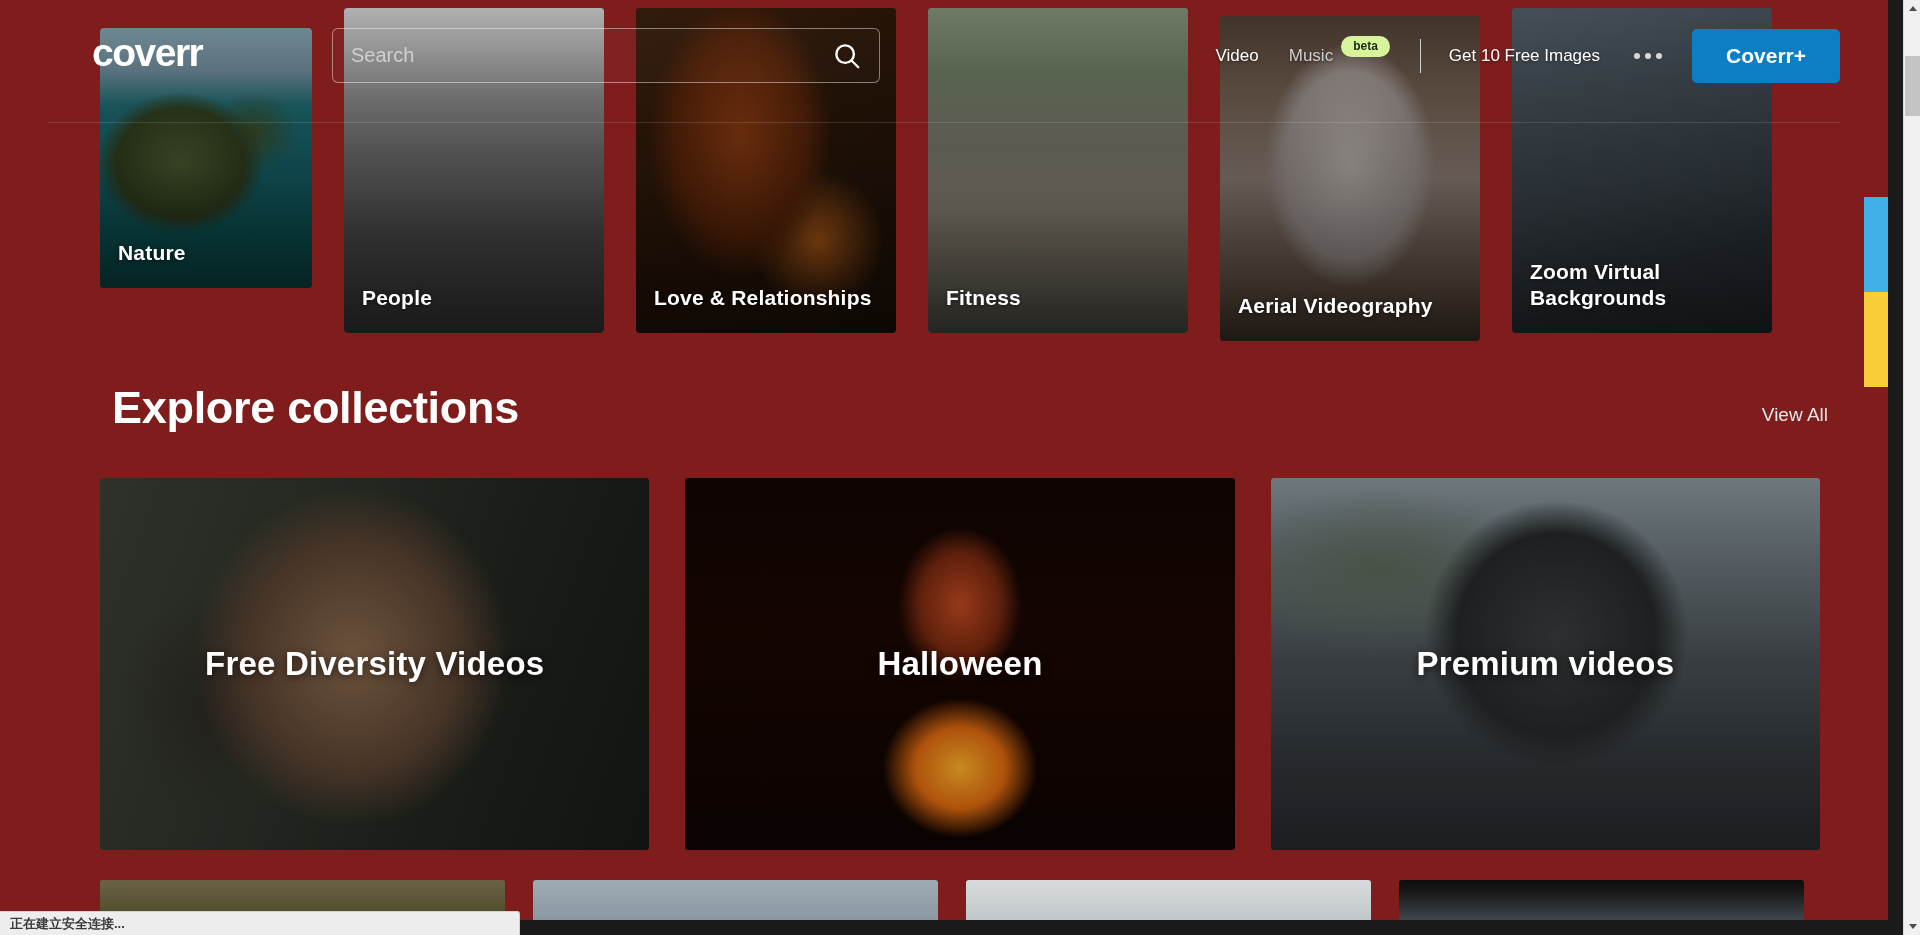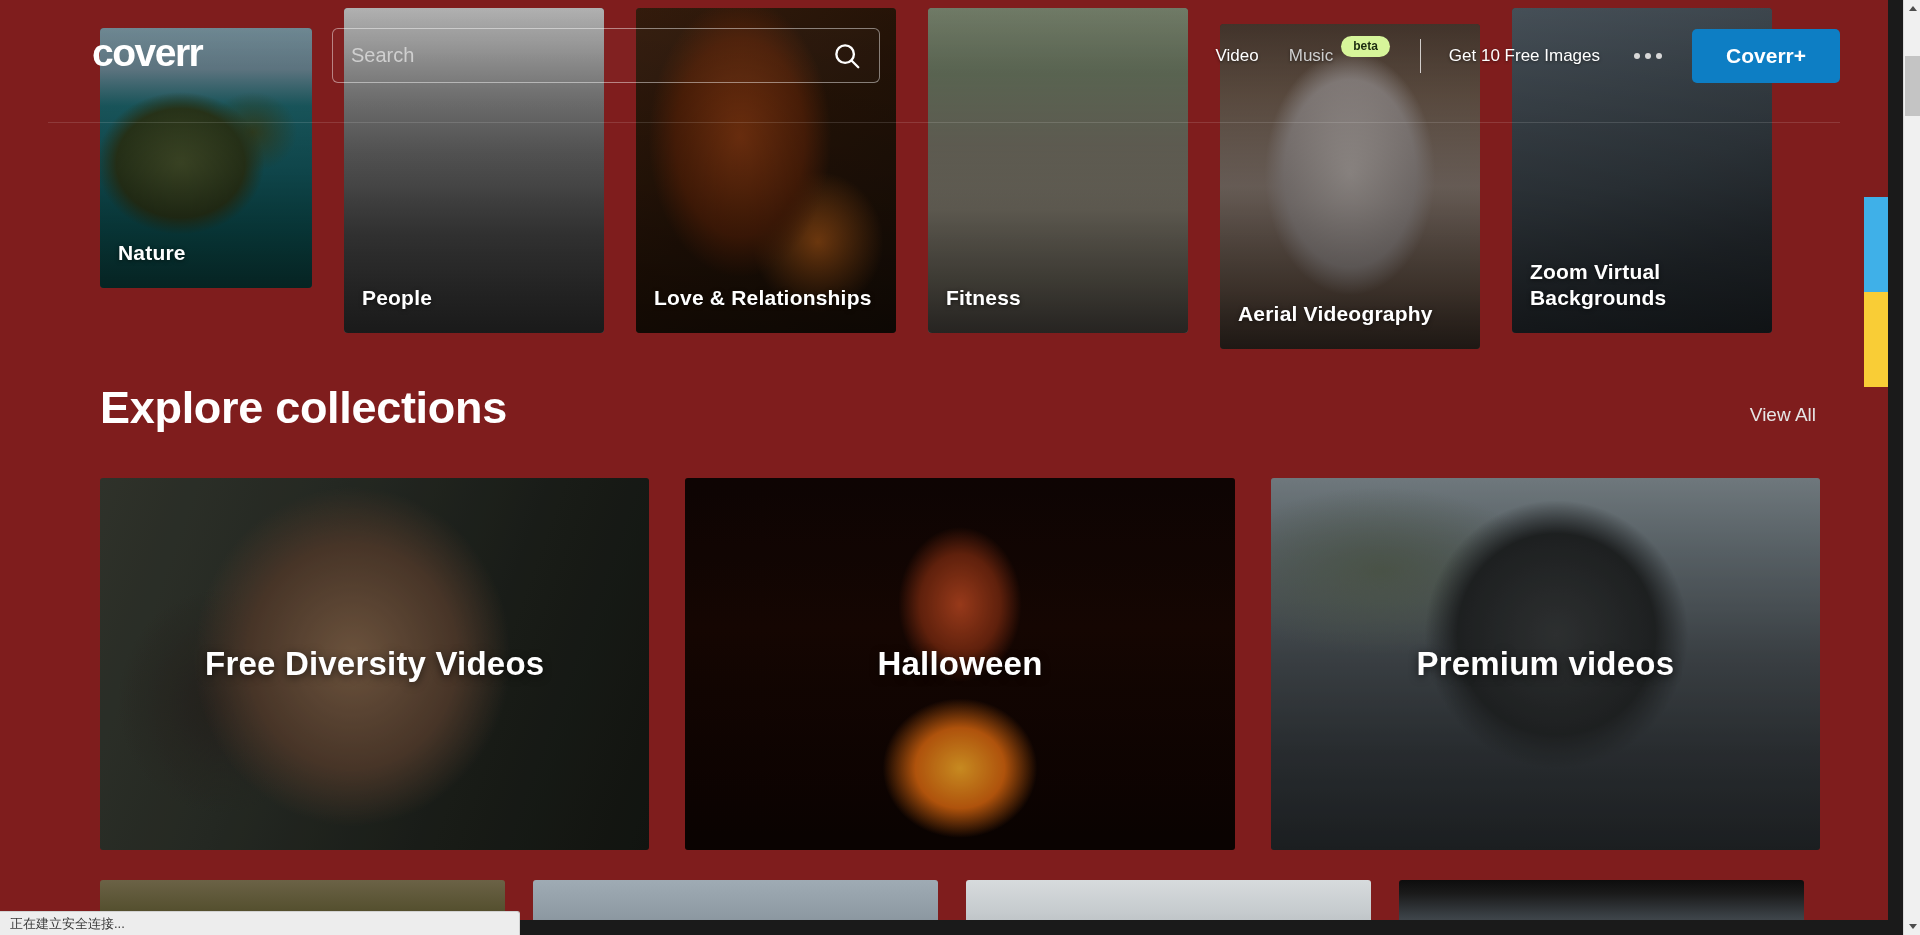--- a/index.html
+++ b/index.html
@@ -235,21 +235,21 @@
     position:absolute;
     left:48px; right:48px; top:122px;
     height:1px;
     background:rgba(255,255,255,.13);
     z-index:2;
   }
 
   
   .section-head {
     position:absolute;
-    left:100px; top:385px;
+    left:112px; top:385px;
     width:1716px;
     display:flex;
     align-items:flex-end;
     justify-content:space-between;
   }
   .section-title {
     color:#fff;
     font-size:45px;
     font-weight:700;
     letter-spacing:-.3px;
@@ -386,20 +386,21 @@
     display:flex;
     align-items:center;
     padding:0 10px;
     z-index:95;
   }
   .status-text {
     color:#3a3a3a;
     font-size:13px;
     font-family:"Liberation Sans", sans-serif;
     white-space:nowrap;
+    font-weight:bold;
   }
 </style>
 </head>
 <body>
 
 <div class="viewport">
 
   <div class="page">
 
     <div class="cat-strip">
@@ -416,21 +417,21 @@
         <div class="cat-card" style="width: 260px; height: 325px; margin-top: 0px;">
           <div class="thumb t-love"></div>
           <div class="shade"></div>
           <div class="cat-label">Love &amp; Relationships</div>
         </div>
         <div class="cat-card" style="width: 260px; height: 325px; margin-top: 0px;">
           <div class="thumb t-fitness"></div>
           <div class="shade"></div>
           <div class="cat-label">Fitness</div>
         </div>
-        <div class="cat-card" style="width: 260px; height: 325px; margin-top: 16px;">
+        <div class="cat-card" style="width: 260px; height: 325px; margin-top: 8px;">
           <div class="thumb t-aerial"></div>
           <div class="shade"></div>
           <div class="cat-label">Aerial Videography</div>
         </div>
         <div class="cat-card" style="width: 260px; height: 325px; margin-top: 0px;">
           <div class="thumb t-zoom"></div>
           <div class="shade"></div>
           <div class="cat-label">Zoom Virtual Backgrounds</div>
         </div>
       </div>

